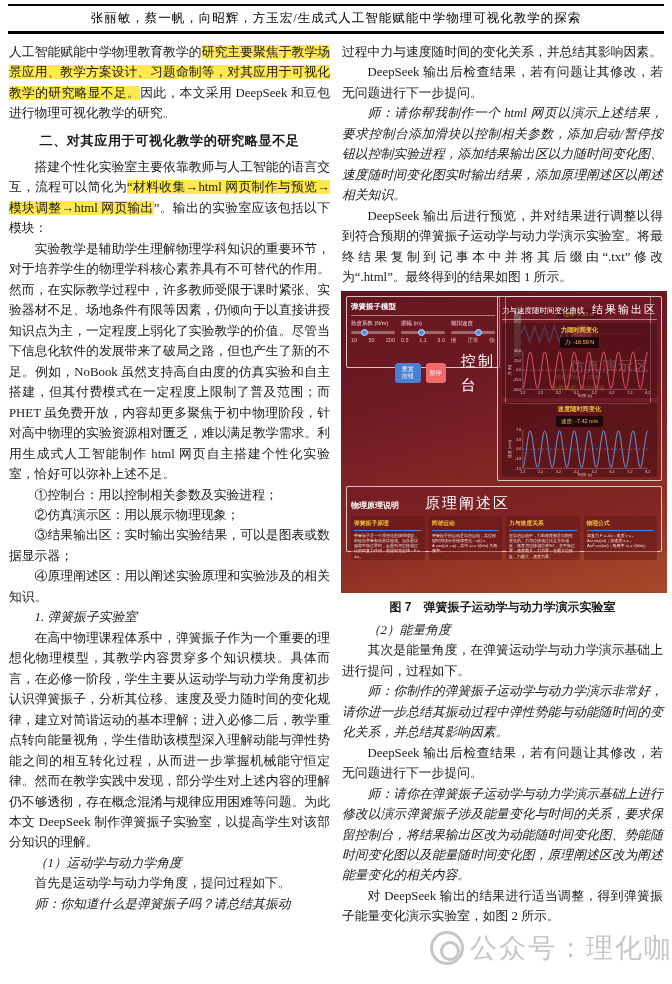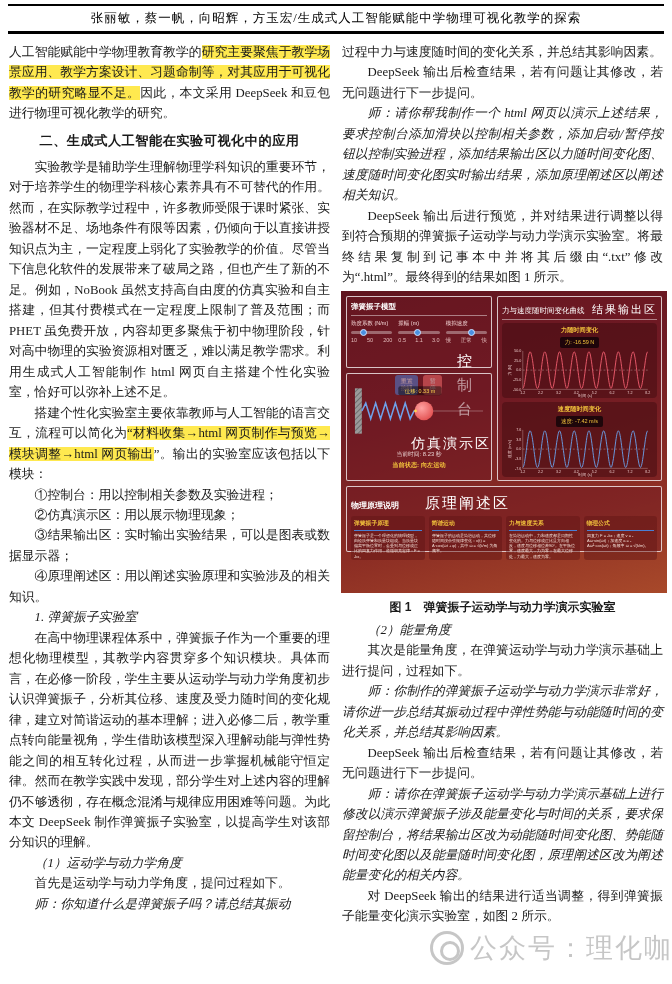--- a/index.html
+++ b/index.html
@@ -12,21 +12,21 @@
   }
   
   .top-rule { position:absolute; left:8px; right:8px; top:4px; height:2px; background:#000; }
   .page-header {
     position:absolute; left:0; right:0; top:10px; text-align:center;
     font-size:12.5px; letter-spacing:1px; color:#000;
   }
   .head-rule { position:absolute; left:8px; right:8px; top:31px; height:2.5px; background:#000; }
   
   .columns { position:absolute; top:42px; left:0; right:0; bottom:0;
-    display:flex; padding:0 9px;justify-content:space-between; }
+    display:flex; gap:12px; padding:0 9px; }
   .col { width:321px; font-size:12.8px; line-height:1.6; text-align:justify; }
   .col p { text-indent:2em; }
   p.noindent { text-indent:0; }
   .hl { background:#ffe94f; }
   .h2 {
     font-family:"Liberation Sans","DejaVu Sans",sans-serif; font-weight:bold;
     font-size:13.2px; text-align:center; text-indent:0 !important;
     margin:6px 0 6px 0; letter-spacing:.5px;
   }
   .kai { font-style:italic; }
@@ -39,21 +39,21 @@
     width:326px; height:302px; margin:3px 0 0 -1px; overflow:hidden;
     background:linear-gradient(165deg,#5f141e 0%,#701b24 35%,#8c2d24 70%,#a8492a 100%);
     font-family:"Liberation Sans","DejaVu Sans",sans-serif; color:#fff;
   }
   .fig-head { height:36px; text-align:center; padding-top:4px;
     background:linear-gradient(180deg,#4f0e18,#661624); }
   .fig-title { font-size:13px; font-weight:bold; color:#fff; }
   .fig-subtitle { font-size:6.5px; color:#dfa9a9; margin-top:2px; }
   .fig-body { padding:5px; }
   .fig-top { display:flex; gap:5px; height:185px; }
-  .fig-left { width:146px; display:flex; flex-direction:column; gap:5px; }
+  .fig-left { width:146px; display:flex; flex-direction:row; gap:5px; }
   .panel {
     border:1px solid rgba(255,255,255,.75); background:rgba(110,25,35,.45);
     border-radius:2px; padding:4px; position:relative;
   }
   .panel-title { font-size:7.5px; font-weight:bold; color:#fff;
     border-bottom:1px solid rgba(255,255,255,.45); padding-bottom:2px; margin-bottom:3px; }
   .annotation {
     font-family:"Liberation Serif","DejaVu Serif",serif; color:#fff;
     letter-spacing:2px; }
   
@@ -113,23 +113,23 @@
 
 <div class="page">
   <div class="top-rule"></div>
   <div class="page-header">张丽敏，蔡一帆，向昭辉，方玉宏/生成式人工智能赋能中学物理可视化教学的探索</div>
   <div class="head-rule"></div>
 
   <div class="columns">
 
     <div class="col">
       <p class="noindent"><span>人工智能赋能中学物理教育教学的</span><span class="hl">研究主要聚焦于教学场景应用、教学方案设计、习题命制等，对其应用于可视化教学的研究略显不足。</span><span>因此，本文采用 DeepSeek 和豆包进行物理可视化教学的研究。</span></p>
-      <div class="h2">二、生成式人工智能在实验可视化中的应用</div>
+      <div class="h2">二、对其应用于可视化教学的研究略显不足</div>
+      <p><span>搭建个性化实验室主要依靠教师与人工智能的语言交互，流程可以简化为</span><span class="hl">“材料收集→html 网页制作与预览→模块调整→html 网页输出</span><span>”。输出的实验室应该包括以下模块：</span></p>
       <p>实验教学是辅助学生理解物理学科知识的重要环节，对于培养学生的物理学科核心素养具有不可替代的作用。然而，在实际教学过程中，许多教师受限于课时紧张、实验器材不足、场地条件有限等因素，仍倾向于以直接讲授知识点为主，一定程度上弱化了实验教学的价值。尽管当下信息化软件的发展带来了破局之路，但也产生了新的不足。例如，NoBook 虽然支持高自由度的仿真实验和自主搭建，但其付费模式在一定程度上限制了普及范围；而 PHET 虽免费开放，内容却更多聚焦于初中物理阶段，针对高中物理的实验资源相对匮乏，难以满足教学需求。利用生成式人工智能制作 html 网页自主搭建个性化实验室，恰好可以弥补上述不足。</p>
-      <p><span>搭建个性化实验室主要依靠教师与人工智能的语言交互，流程可以简化为</span><span class="hl">“材料收集→html 网页制作与预览→模块调整→html 网页输出</span><span>”。输出的实验室应该包括以下模块：</span></p>
       <p>①控制台：用以控制相关参数及实验进程；</p>
       <p>②仿真演示区：用以展示物理现象；</p>
       <p>③结果输出区：实时输出实验结果，可以是图表或数据显示器；</p>
       <p>④原理阐述区：用以阐述实验原理和实验涉及的相关知识。</p>
       <p class="kai">1. 弹簧振子实验室</p>
       <p>在高中物理课程体系中，弹簧振子作为一个重要的理想化物理模型，其教学内容贯穿多个知识模块。具体而言，在必修一阶段，学生主要从运动学与动力学角度初步认识弹簧振子，分析其位移、速度及受力随时间的变化规律，建立对简谐运动的基本理解；进入必修二后，教学重点转向能量视角，学生借助该模型深入理解动能与弹性势能之间的相互转化过程，从而进一步掌握机械能守恒定律。然而在教学实践中发现，部分学生对上述内容的理解仍不够透彻，存在概念混淆与规律应用困难等问题。为此本文 DeepSeek 制作弹簧振子实验室，以提高学生对该部分知识的理解。</p>
       <p class="kai">（1）运动学与动力学角度</p>
       <p>首先是运动学与动力学角度，提问过程如下。</p>
       <p class="kai">师：你知道什么是弹簧振子吗？请总结其振动</p>
     </div>
@@ -294,21 +294,21 @@
               </div>
               <div class="pr-card">
                 <div class="pr-card-title">物理公式</div>
                 <div class="pr-card-text">回复力 F = -kx；速度 v = -Aω·sin(ωt)；加速度 a = -Aω²·cos(ωt)；角频率 ω = √(k/m)。</div>
               </div>
             </div>
           </div>
         </div>
       </div>
 
-      <div class="caption">图 1　弹簧振子运动学与动力学演示实验室</div>
+      <div class="caption">图 7　弹簧振子运动学与动力学演示实验室</div>
       <p class="kai">（2）能量角度</p>
       <p>其次是能量角度，在弹簧运动学与动力学演示基础上进行提问，过程如下。</p>
       <p class="kai">师：你制作的弹簧振子运动学与动力学演示非常好，请你进一步总结其振动过程中弹性势能与动能随时间的变化关系，并总结其影响因素。</p>
       <p>DeepSeek 输出后检查结果，若有问题让其修改，若无问题进行下一步提问。</p>
       <p class="kai">师：请你在弹簧振子运动学与动力学演示基础上进行修改以演示弹簧振子涉及能量变化与时间的关系，要求保留控制台，将结果输出区改为动能随时间变化图、势能随时间变化图以及能量随时间变化图，原理阐述区改为阐述能量变化的相关内容。</p>
       <p>对 DeepSeek 输出的结果进行适当调整，得到弹簧振子能量变化演示实验室，如图 2 所示。</p>
     </div>
   </div>
 
   <div class="watermark">

